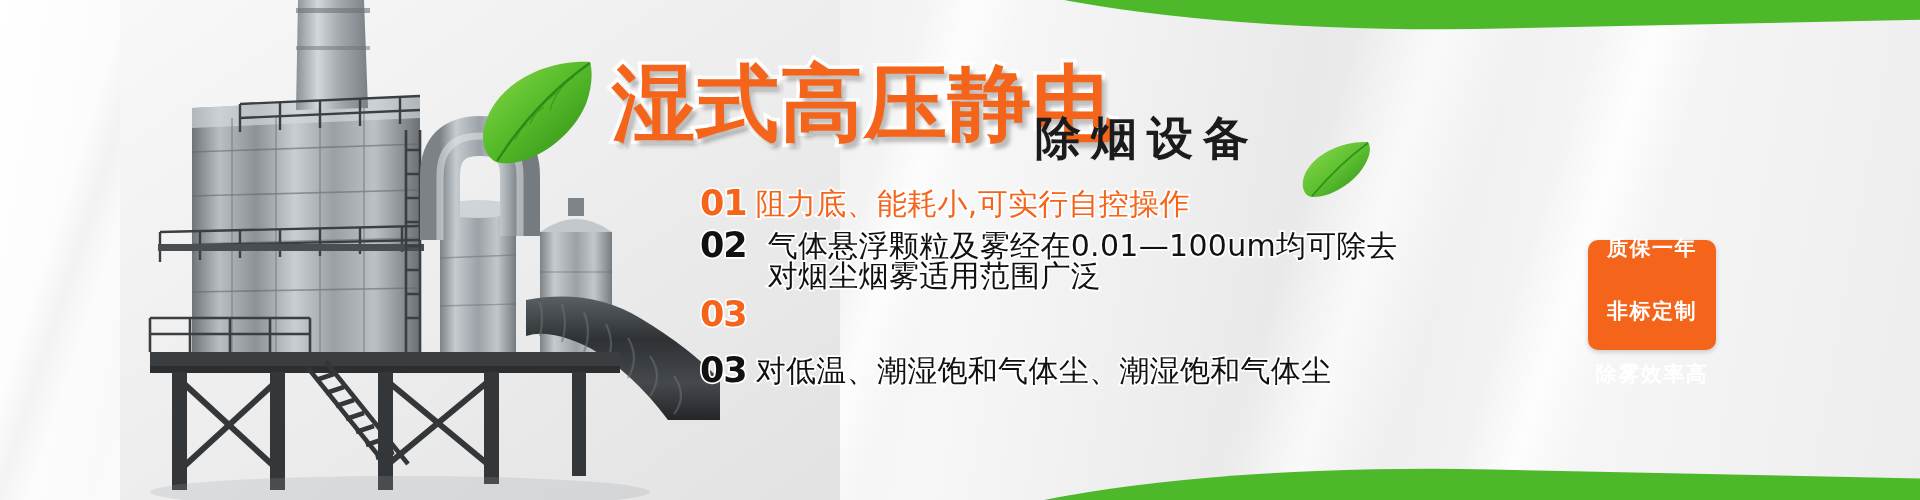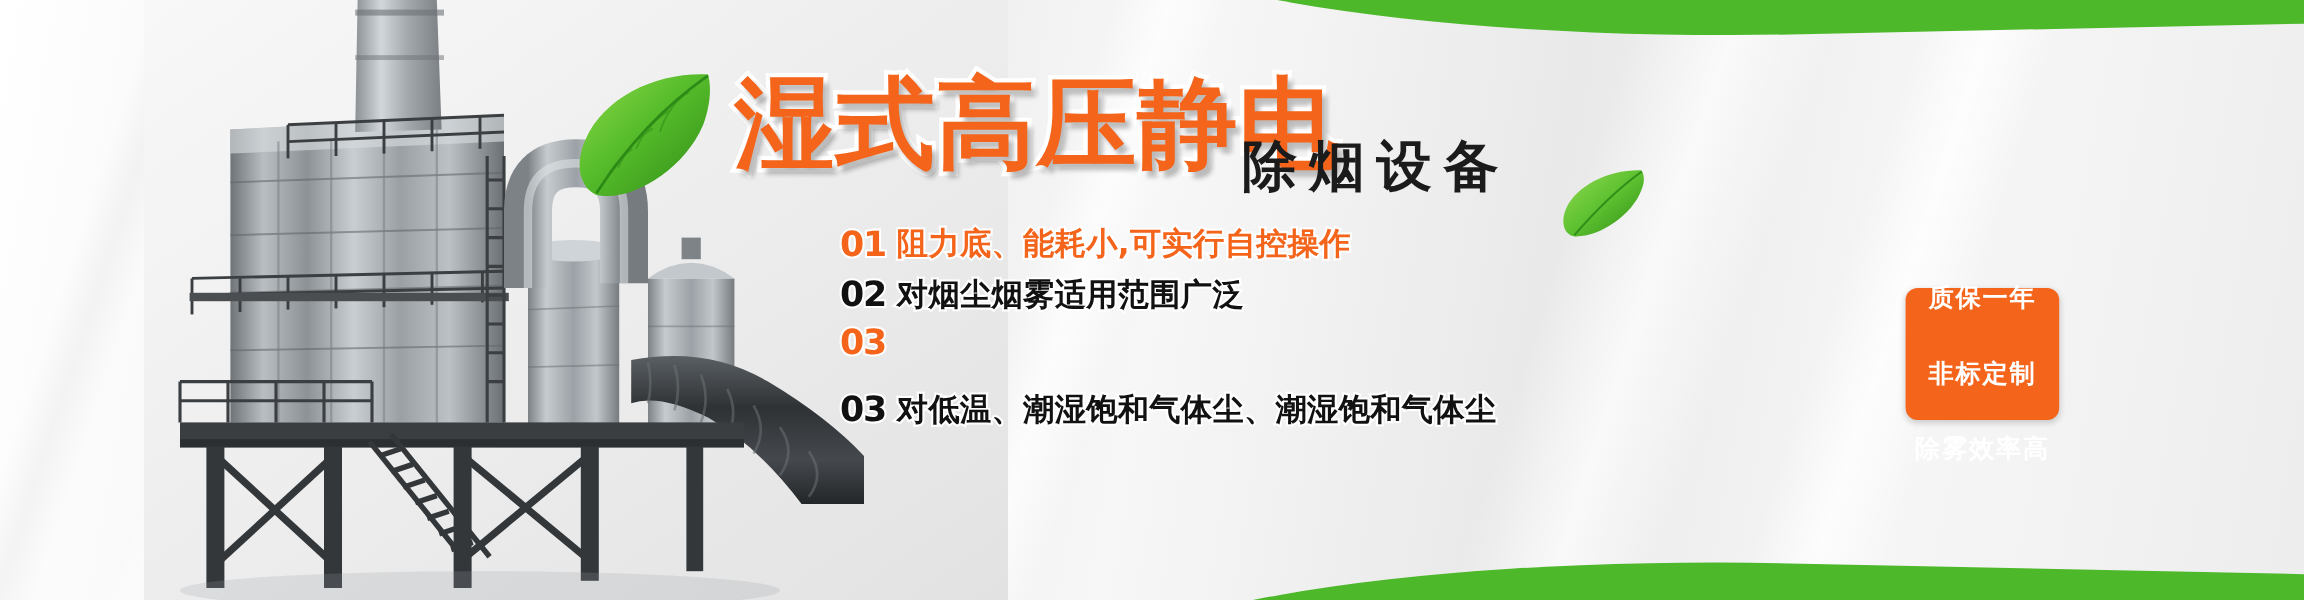--- a/index.html
+++ b/index.html
@@ -88,49 +88,49 @@
     position:absolute; left:700px; top:186px; width:880px;
   }
   .feat {
     display:flex; align-items:flex-start;
     margin-bottom:2px;
     white-space:nowrap;
   }
   .feat .num {
     font-family:"DejaVu Sans","Liberation Sans",sans-serif;
     font-weight:bold;
-    font-size:29px;
+    font-size:35px;
     line-height:34px;
     letter-spacing:-1px;
     margin-right:9px;
   }
   .feat .txt {
     font-family:"DejaVu Sans","Liberation Sans",sans-serif;
-    font-weight:bold;
-    font-size:26px;
+    font-weight:normal;
+    font-size:30px;
     line-height:30px;
     letter-spacing:.3px;
     padding-top:3px;
   }
   .feat.orange .num,
   .feat.orange .txt {
     color:#f4641a;
     -webkit-text-stroke:3.4px #ffffff;
     paint-order:stroke fill;
   }
   .feat.dark .num,
   .feat.dark .txt {
     color:#111111;
     -webkit-text-stroke:3.4px #ffffff;
     paint-order:stroke fill;
   }
   .feat .txt .l2 { display:block; }
 
   .f1 { margin-bottom:8px; }
-  .f2 { margin-bottom:6px; }
+  .f2 { margin-bottom:6px;gap:12px; }
   .f3 { margin-bottom:22px; }
 
   
   .badge {
     position:absolute; left:1588px; top:240px;
     width:128px; height:110px;
     background:#f4641a;
     border-radius:10px;
     box-shadow:0 2px 5px rgba(0,0,0,.18);
     display:flex; flex-direction:column;
@@ -371,20 +371,21 @@
     <div class="feat orange f1">
       <span class="num">01</span>
       <span class="txt">
         <span>阻力底、能耗小,可实行自控操作</span>
       </span>
     </div>
 
     <div class="feat dark f2">
       <span class="num">02</span>
       <span class="txt">
+        <span>气体悬浮颗粒及雾经在0.01—100um均可除去</span>
         <span class="l2">对烟尘烟雾适用范围广泛</span>
       </span>
     </div>
 
     <div class="feat orange f3">
       <span class="num">03</span>
     </div>
 
     <div class="feat dark f4">
       <span class="num">03</span>

